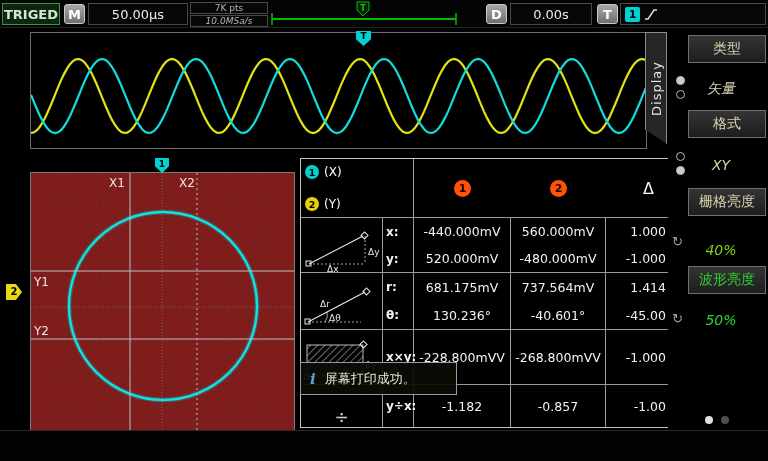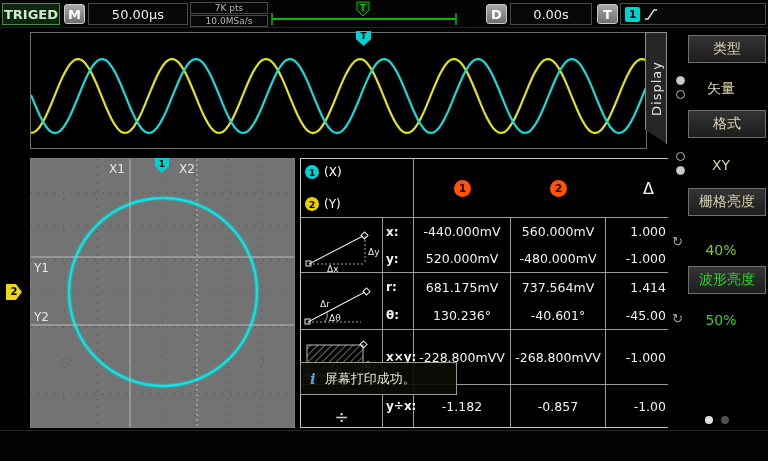--- a/index.html
+++ b/index.html
@@ -11,21 +11,21 @@
   
   .topbar{left:0;top:0;width:768px;height:28px;background:#040404;border-bottom:1px solid #222;}
   .triged{left:2px;top:3px;width:58px;height:22px;border:1px solid #3f8f44;background:#0d260d;
           color:#cfe9cf;font-size:13px;font-weight:bold;display:flex;align-items:center;justify-content:center;}
   .graybtn{top:4px;width:21px;height:20px;border:1px solid #c9c9c9;border-radius:3px;
            background:linear-gradient(#a8a8a8,#6f6f6f);color:#fff;font-size:13px;font-weight:bold;
            display:flex;align-items:center;justify-content:center;}
   .tbox{border:1px solid #4a4a4a;background:#070707;display:flex;align-items:center;justify-content:center;}
   .timebase{left:88px;top:3px;width:100px;height:22px;color:#ececec;font-size:13px;}
   .mem1{left:190px;top:2px;width:78px;height:12px;color:#b5b5b5;font-size:9px;}
-  .mem2{left:190px;top:15px;width:78px;height:12px;color:#b5b5b5;font-size:9px;}
+  .mem2{left:190px;top:15px;width:78px;height:12px;color:#b5b5b5;font-size:9px;font-style:italic;}
   .delaybox{left:510px;top:3px;width:82px;height:22px;color:#ececec;font-size:13px;}
   .trigbox{left:620px;top:3px;width:146px;height:22px;border:1px solid #4a4a4a;background:#070707;
            display:flex;align-items:center;gap:4px;padding-left:4px;}
   .ch-badge{width:15px;height:15px;background:#00d2d2;color:#000;font-size:11px;font-weight:bold;
             display:flex;align-items:center;justify-content:center;border-radius:2px;}
   .triginfo{color:#e2e2e2;font-size:11.5px;white-space:nowrap;}
 
   
   .wavewin{left:30px;top:32px;width:617px;height:117px;border:1px solid #6e6e6e;background:#000;}
   .pent-down{clip-path:polygon(0 0,100% 0,100% 55%,50% 100%,0 55%);}
@@ -37,30 +37,30 @@
   .disptab{left:645px;top:32px;width:22px;height:112px;background:#262626;border:1px solid #8d8d8d;
            clip-path:polygon(0 0,100% 0,100% 100%,0 87%);z-index:6;display:flex;align-items:center;justify-content:center;}
   .disptab span{transform:rotate(-90deg);white-space:nowrap;color:#e3e3e3;font-size:13px;letter-spacing:1px;}
 
   
   .sidebar{left:668px;top:28px;width:100px;height:402px;background:#000;z-index:10;}
   .menu-hdr{left:20px;width:78px;height:28px;border:1px solid #6f6f6f;
             background:linear-gradient(#343434,#1d1d1d);color:#d9d3ae;font-size:14px;
             display:flex;align-items:center;justify-content:center;}
   .menu-val{left:8px;width:90px;height:34px;color:#d9d3ae;font-size:14px;
-            display:flex;align-items:center;justify-content:center;}
+            display:flex;align-items:center;justify-content:center;font-style:italic;}
   .radio{left:8px;width:9px;height:9px;border:1px solid #b9b9b9;border-radius:50%;background:#000;}
   .radio.on{background:#cdcdcd;}
   .knob{left:4px;color:#9a9a9a;font-size:13px;}
   .nextpage{left:690px;top:341px;width:76px;height:71px;border:2px solid #8a8a8a;background:#232323;
             color:#d9d3ae;font-size:15px;display:flex;align-items:center;justify-content:center;}
   .dot{width:8px;height:8px;border-radius:50%;}
 
   
-  .xywin{left:30px;top:158px;width:265px;height:270px;border:1px solid #7a7a7a;background:#737373;}
+  .xywin{left:30px;top:172px;width:265px;height:270px;border:1px solid #7a7a7a;background:#7f1d1d;}
   .xymark1{left:155px;top:158px;width:14px;height:15px;background:#00d2d2;color:#000;
            font-size:9px;font-weight:bold;text-align:center;line-height:12px;z-index:5;}
   .xymark2{left:6px;top:284px;width:16px;height:16px;background:#ecd713;color:#000;
            font-size:10px;font-weight:bold;text-align:center;line-height:15px;z-index:5;}
 
   
   .meastable{left:300px;top:158px;width:368px;height:270px;border:1px solid #c4c4c4;border-right:none;
              background:#000;display:grid;grid-template-columns:82px 31px 97px 95px 1fr;
              grid-template-rows:59px 55px 57px 55px auto;}
   .cell{border-right:1px solid #9a9a9a;border-bottom:1px solid #9a9a9a;display:flex;

